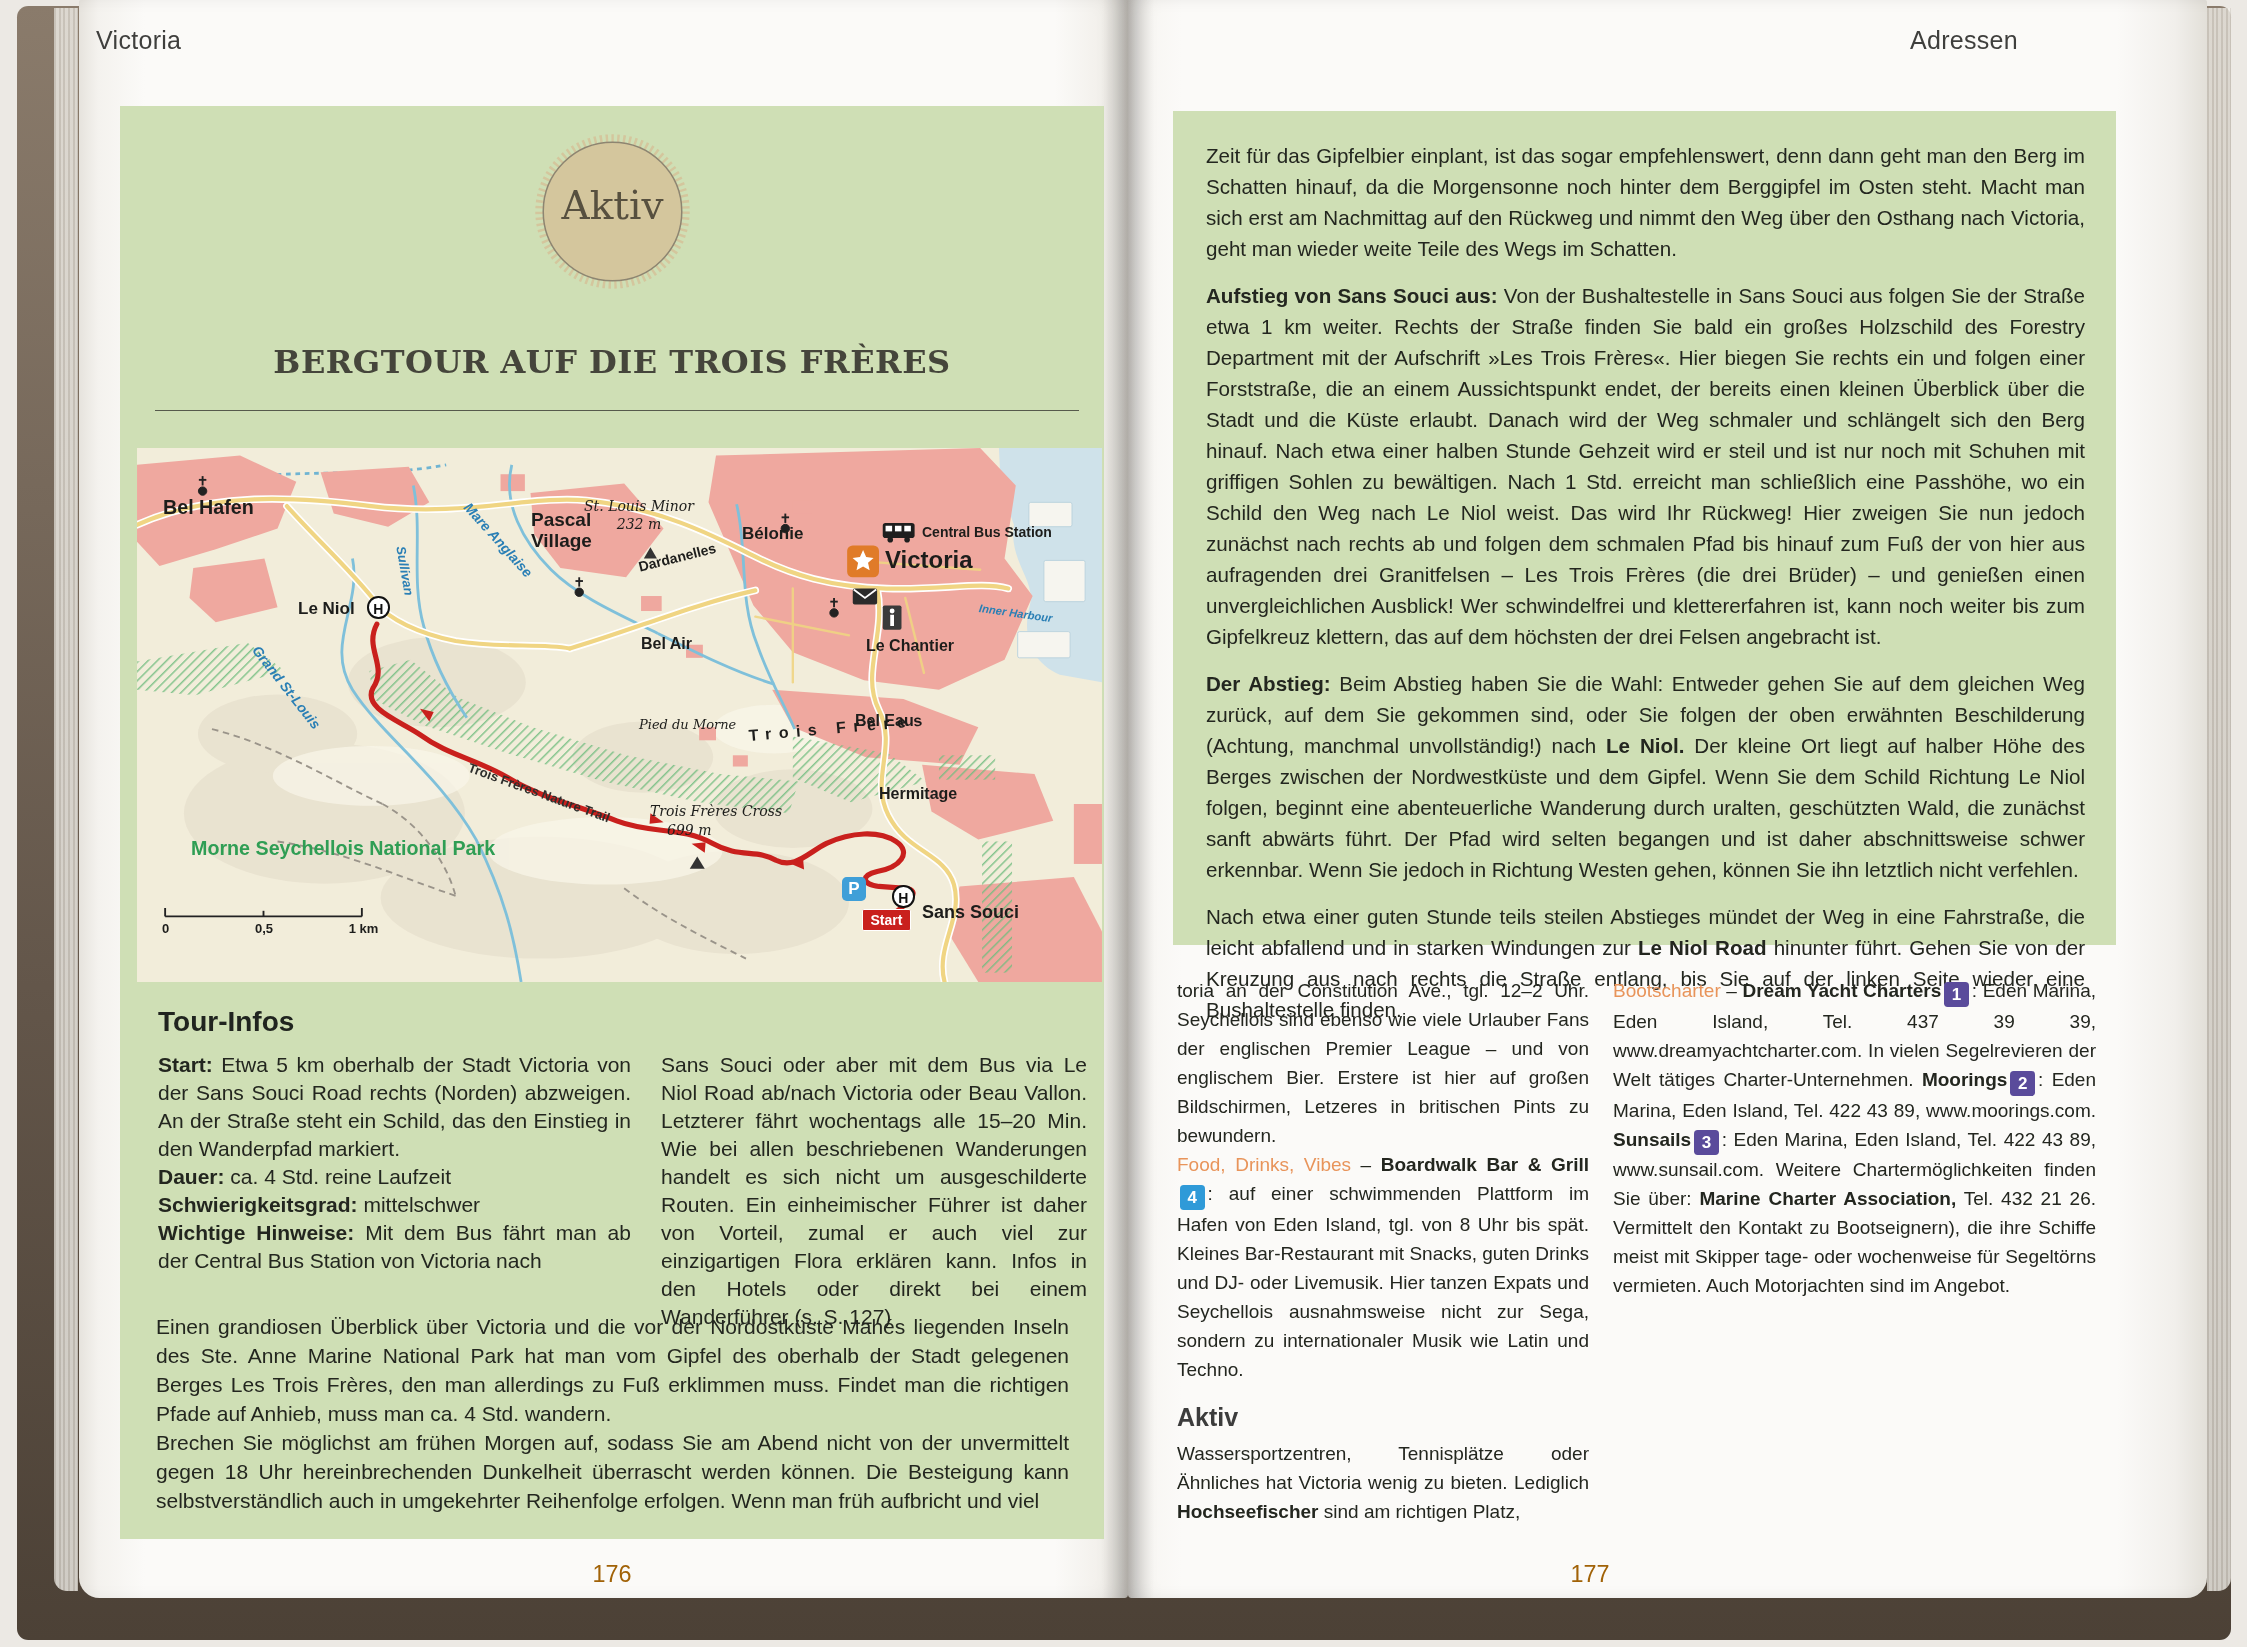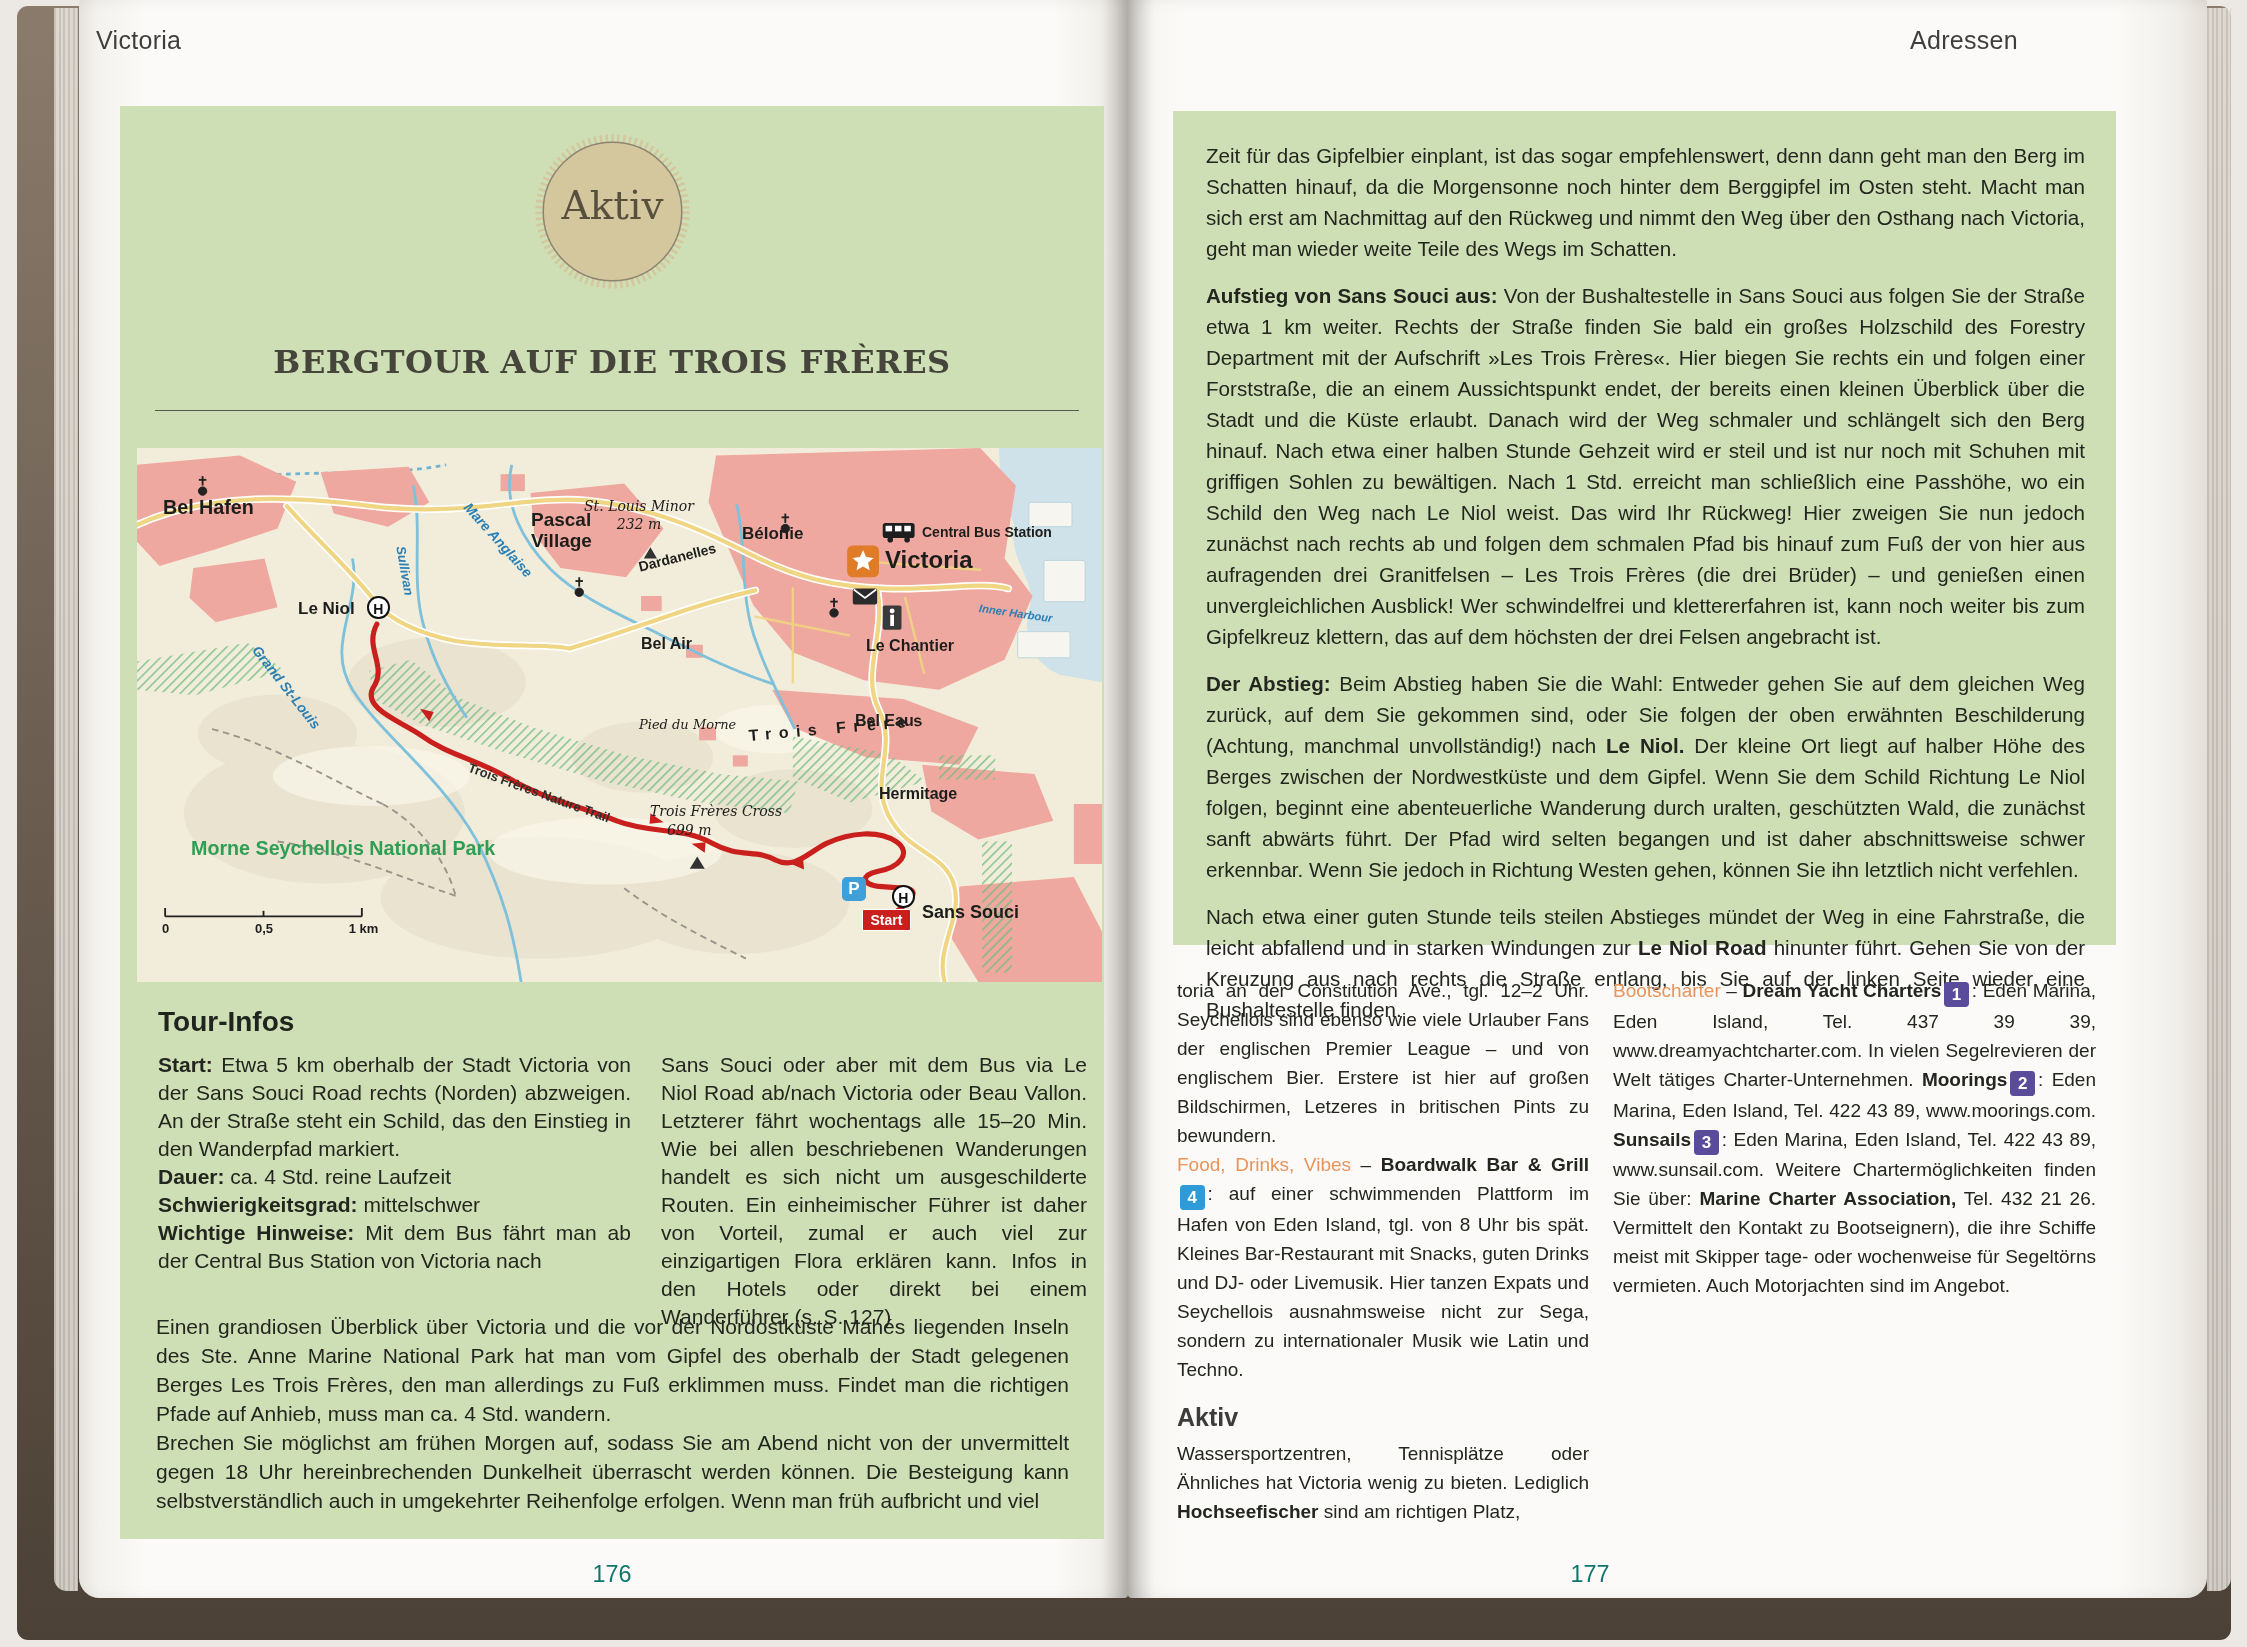--- a/index.html
+++ b/index.html
@@ -15,21 +15,21 @@
     box-shadow:inset 17px 0 26px -15px rgba(0,0,0,.30);}
   .stack{position:absolute;top:7.5px;height:1583px;width:24px;
     background:repeating-linear-gradient(90deg,#d8d4cc 0 1.9px,#f1efe9 1.9px 4.7px);opacity:.8;}
   .stack.l{left:54px;border-radius:0 0 0 13px;}
   .stack.r{left:2207px;border-radius:0 0 13px 0;}
   .gutter{position:absolute;left:1102px;top:0;width:52px;height:1598px;pointer-events:none;
     background:linear-gradient(90deg,rgba(0,0,0,0),rgba(0,0,0,.10) 38%,rgba(80,70,60,.20) 50%,rgba(0,0,0,.09) 62%,rgba(0,0,0,0));}
   .hdr{position:absolute;top:26px;font-size:25px;color:#3f3f3d;letter-spacing:0.3px;}
   #hdr-left{left:96px;}
   #hdr-right{left:1827px;width:274px;text-align:center;}
-  .pagenum{position:absolute;top:1561px;font-size:23.4px;color:#0f766e;text-align:center;}
+  .pagenum{position:absolute;top:1561px;font-size:23.4px;color:#a16207;text-align:center;}
   #num-left{left:120px;width:984px;}
   #num-right{left:1117px;width:946px;}
 
   .greenbox{position:absolute;background:var(--box-green,#cfdfb5);}
   #box-left{left:120px;top:106px;width:984px;height:1433px;}
   #box-right{left:1173px;top:111px;width:943px;height:834px;}
 
   
   #badge{position:absolute;left:532px;top:131px;width:161px;height:161px;}
   #badge .lbl{position:absolute;left:0;top:52px;width:161px;text-align:center;

